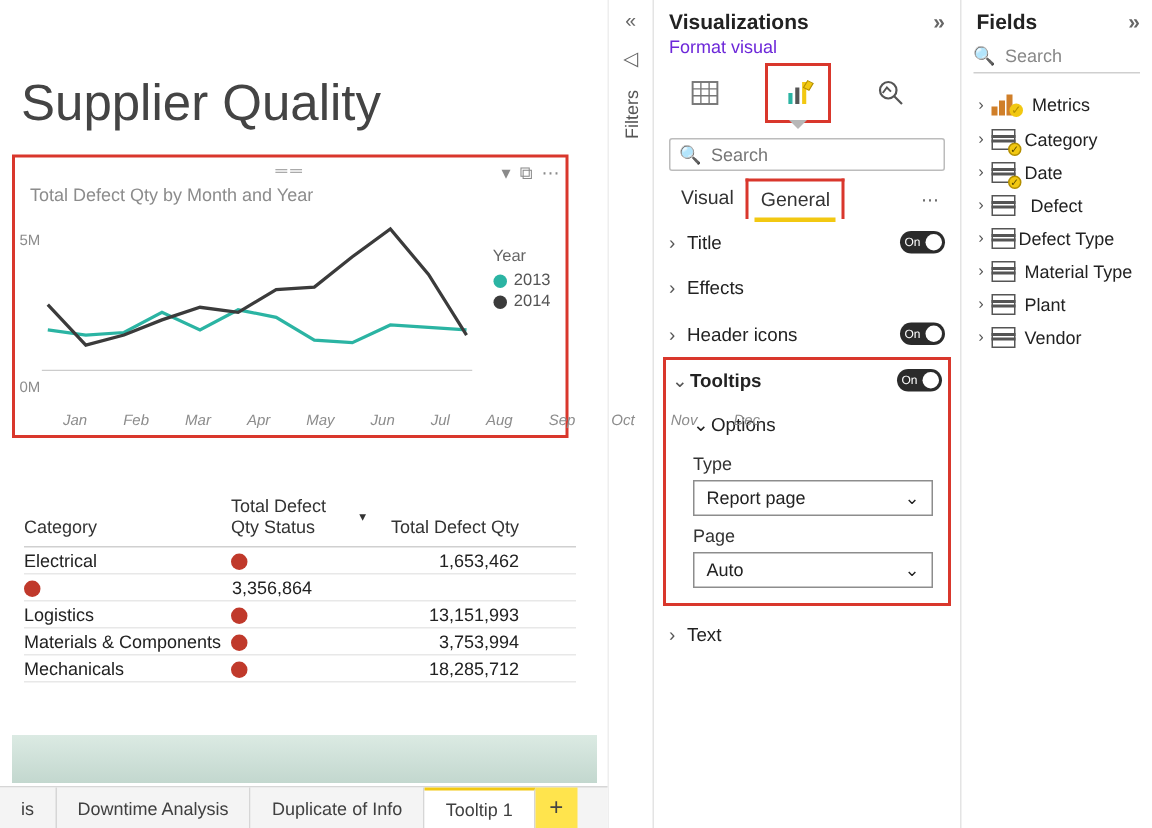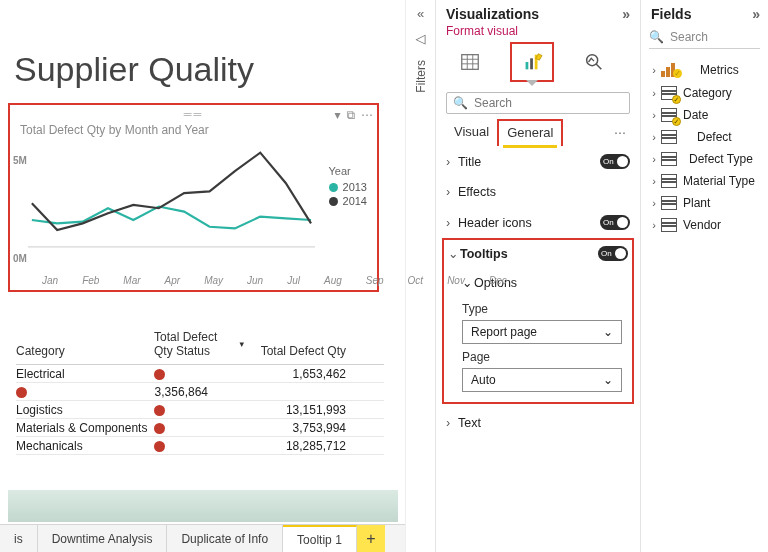--- a/index.html
+++ b/index.html
@@ -11,21 +11,21 @@
   .chart-box { position:absolute; top:103px; left:8px; width:371px; height:189px; border:2px solid #d9372c; background:#fff; }
   .chart-handle { position:absolute; top:3px; left:50%; transform:translateX(-50%); color:#aaa; font-size:11px; letter-spacing:2px; }
   .chart-icons { position:absolute; top:3px; right:4px; display:flex; gap:6px; color:#8a8a8a; }
   .chart-icons span { font-size:12px; }
   .chart-title { position:absolute; top:18px; left:10px; font-size:12px; color:#8c8c8c; }
   .legend { position:absolute; top:60px; right:10px; font-size:11px; color:#555; }
   .legend .lh { color:#666; margin-bottom:4px; }
   .legend .li { display:flex; align-items:center; gap:5px; margin-bottom:2px;justify-content:flex-end; }
   .legend .sw { width:9px; height:9px; border-radius:50%; display:inline-block; }
   .plot { position:absolute; top:35px; left:8px; right:62px; bottom:22px; }
-  .ylab { position:absolute; left:-5px; font-size:10px; color:#8c8c8c;font-weight:bold; }
+  .ylab { position:absolute; left:-5px; font-size:10px; color:#8c8c8c; }
   .xaxis { position:absolute; bottom:4px; left:8px; right:62px; display:flex; justify-content:space-between; font-size:10px; color:#8c8c8c; font-style:italic; }
   .xaxis span { flex:1; text-align:center;margin-left:24px; }
   svg.lines { position:absolute; inset:0; }
   
   .table { position:absolute; top:330px; left:16px; width:368px; font-size:12px; color:#222; }
   .table .hdrow, .table .row { display:flex; border-bottom:1px solid #fff; }
   .table .hdrow { color:#333; border-bottom:1px solid #d0d0d0; padding-bottom:6px; align-items:flex-end; }
   .table .c1 { flex:0 0 138px; }
   .table .c2 { flex:0 0 90px; display:flex; align-items:center; }
   .table .c3 { flex:0 0 110px; text-align:right; padding-right:8px; }
@@ -37,21 +37,21 @@
   .pagetabs { position:absolute; bottom:0; left:0; right:0; height:28px; display:flex; background:#f4f4f4; border-top:1px solid #d6d6d6; font-size:12px; }
   .pagetabs .tab { padding:0 14px; display:flex; align-items:center; border-right:1px solid #d6d6d6; color:#404040; background:#f4f4f4; cursor:pointer; white-space:nowrap; }
   .pagetabs .tab.active { background:#fff; border-top:2px solid #f2c811;text-align:center; }
   .pagetabs .add { width:28px; background:#ffe44d; color:#444; display:flex; align-items:center; justify-content:center; font-size:16px; }
   
   .filters-rail { flex:0 0 30px; border-left:1px solid #eee; display:flex; flex-direction:column; align-items:center; gap:10px; padding-top:6px; color:#666; font-size:13px; }
   .filters-rail .vword { writing-mode:vertical-rl; transform:rotate(180deg); color:#555; font-size:12px; margin-top:4px;}
   
   .vizpane { flex:0 0 205px; border-left:1px solid #e4e4e4; background:#fff; display:flex; flex-direction:column; }
   .pane-hdr { display:flex; align-items:center; justify-content:space-between; padding:6px 10px 2px 10px; font-size:14px; font-weight:600; }
-  .pane-sub { font-size:12px; padding:0 10px 4px 10px; color:#be185d; }
+  .pane-sub { font-size:12px; padding:0 10px 4px 10px; color:#6d28d9; }
   .viz-modes { display:flex; gap:22px; padding:2px 10px 8px 14px; align-items:center; }
   .mode { width:40px; height:36px; display:flex; align-items:center; justify-content:center; color:#555; }
   .mode.sel { outline:2px solid #d9372c; position:relative; }
   .mode.sel::after { content:""; position:absolute; bottom:-6px; left:50%; transform:translateX(-50%); width:0;height:0;border-left:6px solid transparent;border-right:6px solid transparent;border-top:6px solid #b7b7b7;}
   .searchbox { margin:4px 10px; border:1px solid #bcbcbc; border-radius:2px; display:flex; align-items:center; padding:3px 6px; gap:6px; font-size:12px; color:#777; }
   .vtabs { display:flex; gap:0; margin:1px 10px 0 10px; align-items:center; font-size:13px; }
   .vtab { padding:4px 8px 6px 8px; color:#333; cursor:pointer; }
   .vtab.sel { border:2px solid #d9372c; border-bottom:none; position:relative; }
   .vtab.sel::after { content:""; position:absolute; left:4px; right:4px; bottom:-2px; height:3px; background:#f2c811; }
   .vtabs .more { margin-left:auto; color:#666; letter-spacing:2px; font-size:12px; padding-right:2px;}
@@ -289,45 +289,45 @@
     </div>
     <div class="fld-list" id="fld-list">
         <div class="fld">
           <span class="exp">›</span>
           <span class="micon">
             <span style="height:6px"></span>
             <span style="height:10px"></span>
             <span style="height:14px"></span>
           </span>
           <span style="font-size: 8px; color: rgb(179, 143, 0); background: rgb(242, 200, 17); border-radius: 50%; width: 9px; height: 9px; display: inline-flex; align-items: center; justify-content: center; margin-left: -6px; margin-top: 8px; position: relative; z-index: 1;">✓</span>
-          <span style="margin-left: 16px;">Metrics</span>
+          <span style="margin-left: 4px;">Metrics</span>
         </div>
         <div class="fld">
           <span class="exp">›</span>
           <span class="ticon">
             <span class="chk">✓</span>
           </span>
           <span style="margin-left: 4px;">Category</span>
         </div>
         <div class="fld">
           <span class="exp">›</span>
           <span class="ticon">
             <span class="chk">✓</span>
           </span>
           <span style="margin-left: 4px;">Date</span>
         </div>
         <div class="fld">
           <span class="exp">›</span>
           <span class="ticon"></span>
-          <span style="margin-left: 18px;">Defect</span>
-        </div>
-        <div class="fld">
-          <span class="exp">›</span>
-          <span class="ticon"></span>
-          <span style="margin-left: 10px;">Defect Type</span>
+          <span style="margin-left: 8px;">Defect</span>
+        </div>
+        <div class="fld">
+          <span class="exp">›</span>
+          <span class="ticon"></span>
+          <span style="margin-left: 0;">Defect Type</span>
         </div>
         <div class="fld">
           <span class="exp">›</span>
           <span class="ticon"></span>
           <span style="margin-left: 4px;">Material Type</span>
         </div>
         <div class="fld">
           <span class="exp">›</span>
           <span class="ticon"></span>
           <span style="margin-left: 4px;">Plant</span>

